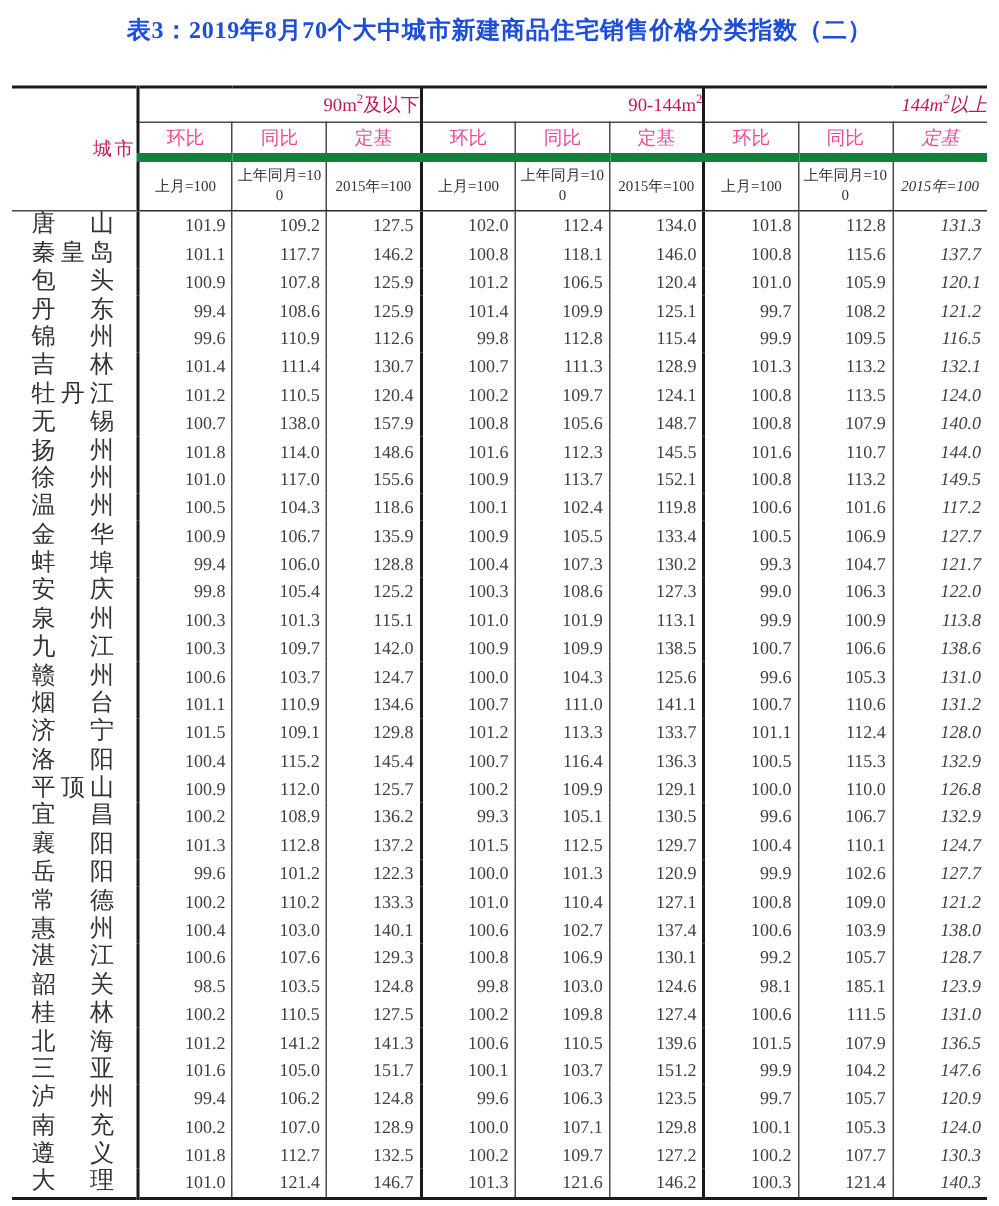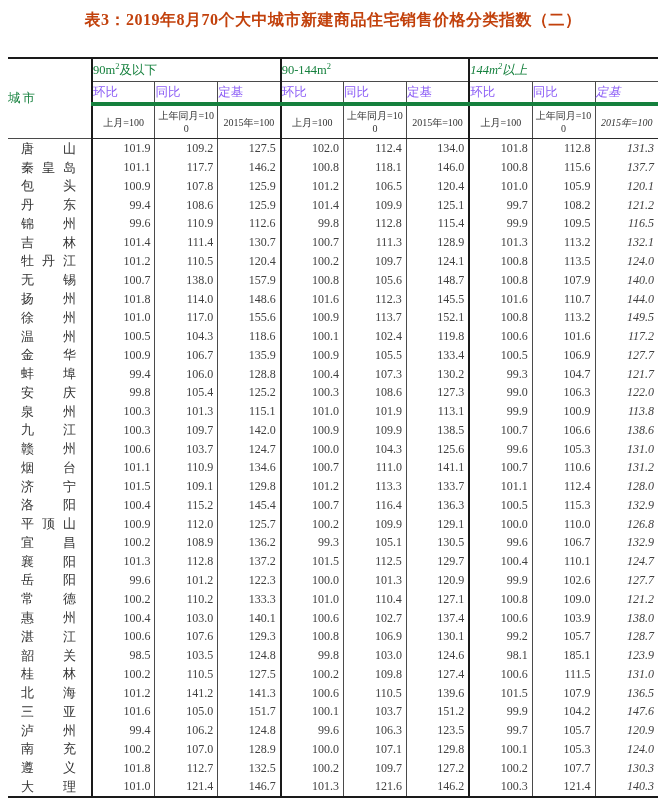--- a/index.html
+++ b/index.html
@@ -9,56 +9,56 @@
     background:#ffffff;
     overflow:hidden;
     font-family:"Liberation Serif","DejaVu Serif",serif;
     color:#3a3a3a;
   }
   .title {
     padding-top:10px;
     text-align:center;
     font-size:16px;
     font-weight:bold;
-    color:#c2410c;
+    color:#1d4ed8;
     letter-spacing:0.5px;
   }
   table.idx {
     position:absolute;
     top:57px; left:8px;
     width:650px;
     border-collapse:collapse;
     table-layout:fixed;
     border-top:2px solid #1a1a1a;
     border-bottom:2px solid #1a1a1a;
   }
   
   th, td { padding:0; font-weight:normal; }
   .v-thin  { border-right:1px solid #4a4a4a; }
   .v-thick { border-right:2px solid #1a1a1a; }
   .v-none  { border-right:none;font-style:italic; }
 
   thead tr.group-row th {
     height:22px;
     font-size:12.5px;
-    text-align:left;
+    text-align:right;
     border-bottom:1px solid #4a4a4a;
-    color:#15803d;
+    color:#be185d;
   }
   thead th.city-h {
     font-size:12.5px;
     color:#333;
     letter-spacing:2px;
   }
   thead tr.metric-row th {
     height:20px;
     font-size:12.5px;
-    text-align:left;
-    border-bottom:4px solid #15803d;
-    color:#8b5cf6;
+    text-align:center;
+    border-bottom:6px solid #15803d;
+    color:#ec4899;
   }
   thead tr.base-row th {
     height:32px;
     font-size:10px;
     text-align:center;
     vertical-align:middle;
     border-bottom:1.5px solid #2a2a2a;
     color:#333;
   }
   thead tr.base-row th .wrapbox {
@@ -75,21 +75,21 @@
     vertical-align:middle;
     line-height:1;
   }
   tbody td.num {
     text-align:right;
     padding-right:4px;
     color:#404040;
   }
   tbody td.city { color:#333; }
   .cityname {
-    font-size:13px;
+    font-size:16px;
     padding:0 15px 0 13px;
     text-align:justify;
     text-align-last:justify;
     -moz-text-align-last:justify;
   }
 </style>
 </head>
 <body>
 
 <div class="page">

